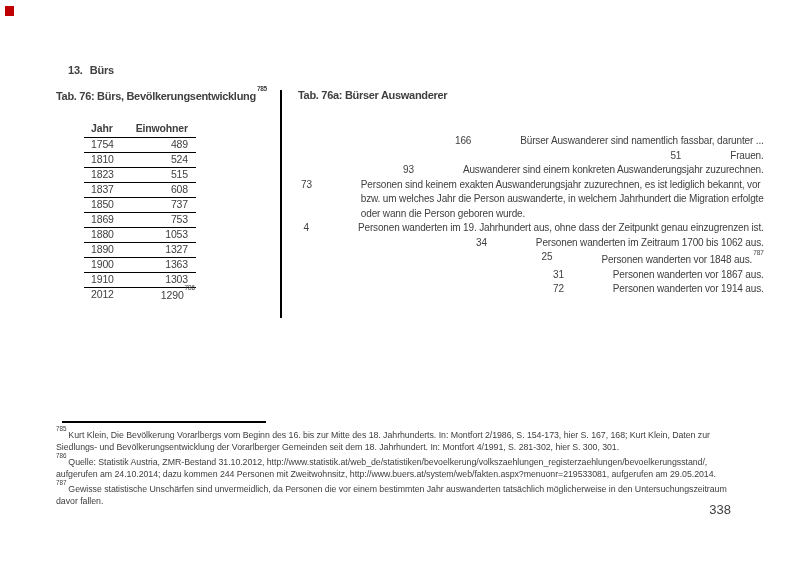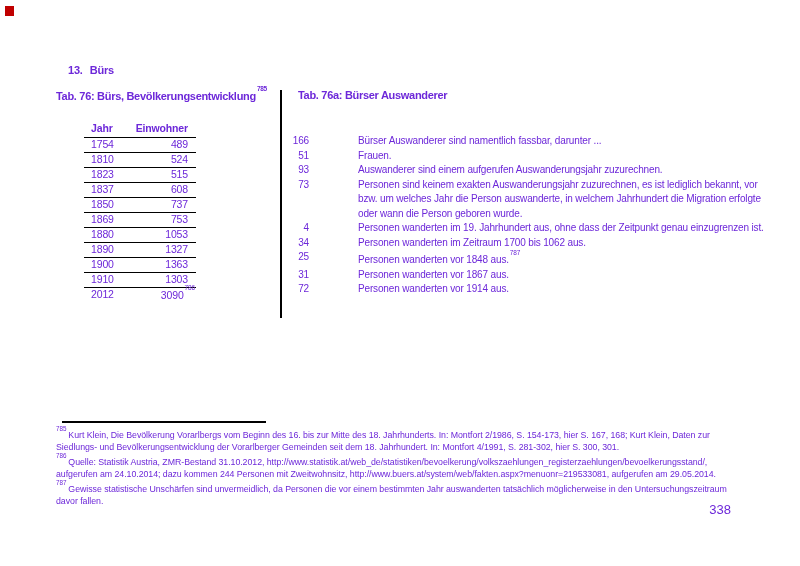--- a/index.html
+++ b/index.html
@@ -1,19 +1,19 @@
 <!DOCTYPE html>
 <html><head>
 <meta charset="utf-8">
 <style>
   * { margin:0; padding:0; box-sizing:border-box; }
   html,body { background:#ffffff; }
   .page {
     position:relative; width:800px; height:566px; background:#ffffff;
-    font-family:"Liberation Sans", sans-serif; color:#6d28d9; overflow:hidden;
+    font-family:"Liberation Sans", sans-serif; color:#404040; overflow:hidden;
   }
   .red-marker { position:absolute; left:5px; top:6px; width:9px; height:10px; background:#c00000; }
 
   .heading { position:absolute; left:68px; top:64px; font-size:11px; font-weight:bold; letter-spacing:-0.2px; }
   .heading .h-label { margin-left:7px; }
 
   .caption { position:absolute; font-size:11px; font-weight:bold; letter-spacing:-0.3px; }
   .caption-left  { left:56px; top:89px; }
   .caption-right { left:298px; top:89px; }
 
@@ -26,21 +26,21 @@
   .pop-table { position:absolute; left:84px; top:122px; width:112px; font-size:10.5px; letter-spacing:-0.15px; }
   .t-row { display:flex; height:15px; border-bottom:1.4px solid #000; }
   .t-row.t-head { height:16px; font-weight:bold; border-bottom:1.5px solid #000; }
   .t-row.t-last { border-bottom:none; }
   .c-jahr { width:50px; padding-left:7px; text-align:left; }
   .c-einw { flex:1; text-align:right; padding-right:8px; }
   .c-einw sup.ref { margin-right:-7px; font-weight:normal; }
 
   
   .emi-list { position:absolute; left:288px; top:134px; font-size:10px; letter-spacing:-0.15px; line-height:14.5px; }
-  .emi-item { display:flex; }
+  .emi-item { display:flex;justify-content:flex-end; }
   .emi-num { width:21px; text-align:right; flex:none; }
   .emi-txt { margin-left:9px; white-space:pre;padding-left:40px; }
 
   
   .fn-sep { position:absolute; left:62px; top:421px; width:204px; height:1.5px; background:#000; }
   .footnotes { position:absolute; left:56px; top:426px; width:700px; }
   .fn { font-size:8.8px; line-height:12px; letter-spacing:-0.05px; }
   .fn .fn-marker { font-size:6.3px; position:relative; top:-3px; margin-right:2px; }
   .fn .fn-text { white-space:pre; }
 
@@ -105,36 +105,36 @@
     <div class="t-row">
       <div class="c-jahr">1900</div>
       <div class="c-einw">1363</div>
     </div>
     <div class="t-row">
       <div class="c-jahr">1910</div>
       <div class="c-einw">1303</div>
     </div>
     <div class="t-row t-last">
       <div class="c-jahr">2012</div>
-      <div class="c-einw"><span>3090</span><sup class="ref">786</sup></div>
+      <div class="c-einw"><span>1290</span><sup class="ref">786</sup></div>
     </div>
   </div>
 
   <div class="emi-list">
     <div class="emi-item">
       <div class="emi-num">166</div>
       <div class="emi-txt">Bürser Auswanderer sind namentlich fassbar, darunter ...</div>
     </div>
     <div class="emi-item">
       <div class="emi-num">51</div>
       <div class="emi-txt">Frauen.</div>
     </div>
     <div class="emi-item">
       <div class="emi-num">93</div>
-      <div class="emi-txt">Auswanderer sind einem aufgerufen Auswanderungsjahr zuzurechnen.</div>
+      <div class="emi-txt">Auswanderer sind einem konkreten Auswanderungsjahr zuzurechnen.</div>
     </div>
     <div class="emi-item">
       <div class="emi-num">73</div>
       <div class="emi-txt">Personen sind keinem exakten Auswanderungsjahr zuzurechnen, es ist lediglich bekannt, vor
 bzw. um welches Jahr die Person auswanderte, in welchem Jahrhundert die Migration erfolgte
 oder wann die Person geboren wurde.</div>
     </div>
     <div class="emi-item">
       <div class="emi-num">4</div>
       <div class="emi-txt">Personen wanderten im 19. Jahrhundert aus, ohne dass der Zeitpunkt genau einzugrenzen ist.</div>

